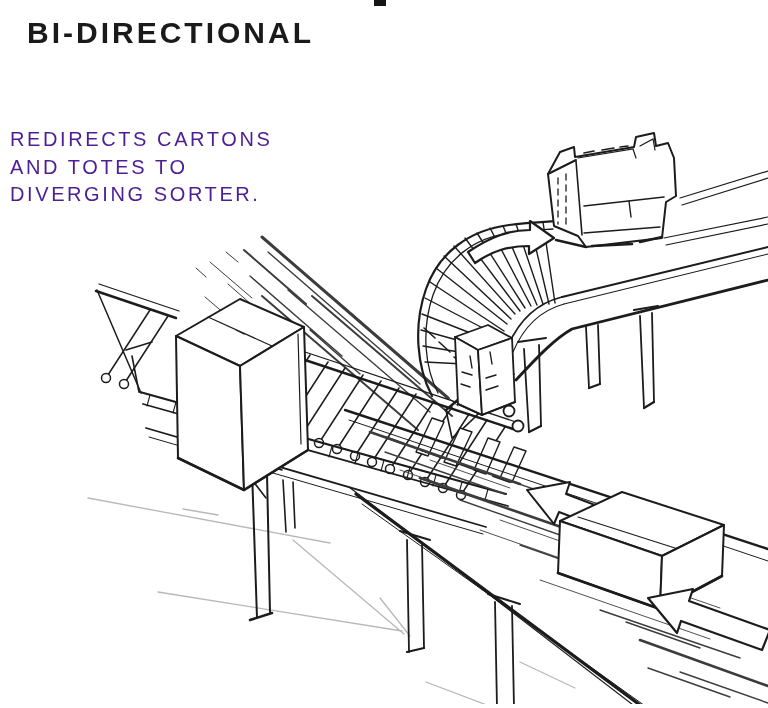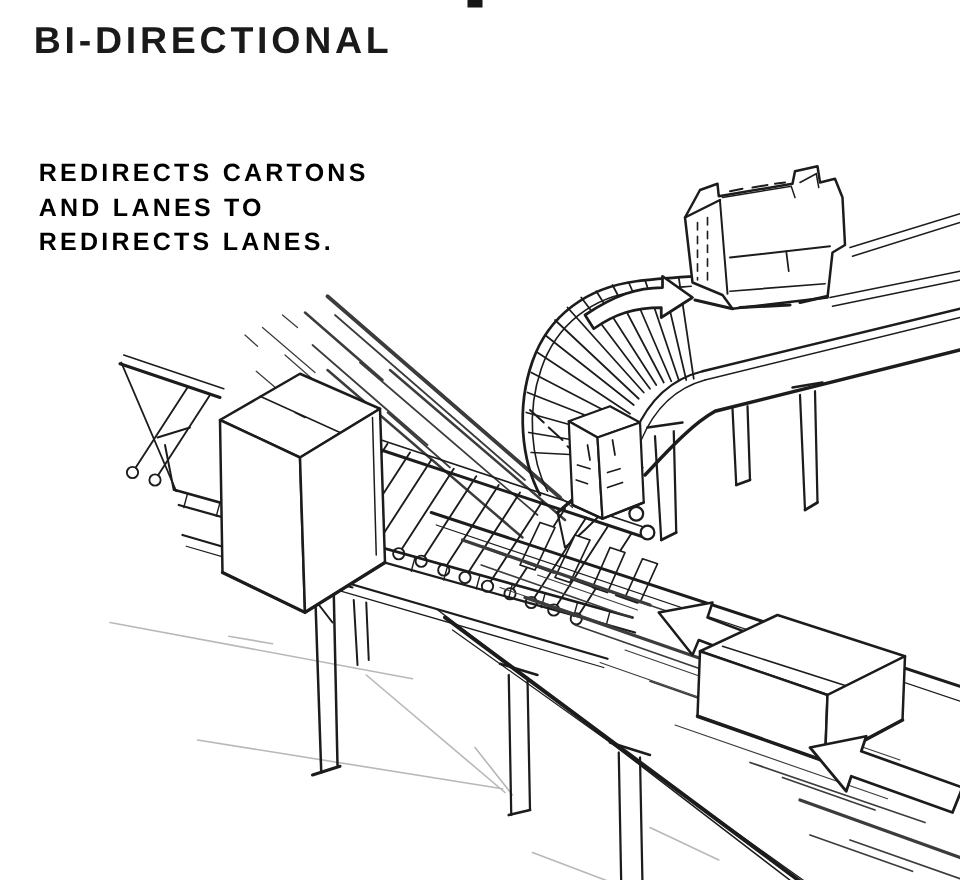--- a/index.html
+++ b/index.html
@@ -1,22 +1,22 @@
 <!DOCTYPE html>
 <html><head>
 <meta charset="utf-8">
 <style>
   html,body{margin:0;padding:0;background:#ffffff;}
   .stage{position:relative;width:768px;height:704px;background:#ffffff;overflow:hidden;
          font-family:"Liberation Sans", sans-serif;}
   .headline{position:absolute;left:27px;top:13px;margin:0;color:#1a1a1a;
             font-size:30px;line-height:40px;font-weight:700;letter-spacing:3px;}
   .headline span{display:block;}
-  .subhead{position:absolute;left:31px;top:126px;margin:0;color:#000000;
-           font-size:20px;line-height:27.5px;font-weight:700;letter-spacing:2.6px;}
+  .subhead{position:absolute;left:10px;top:126px;margin:0;color:#4c1d95;
+           font-size:20px;line-height:27.5px;font-weight:400;letter-spacing:2.6px;}
   .subhead span{display:block;}
   .artifact{position:absolute;left:374px;top:0;width:12px;height:6px;background:#161616;}
   svg.illo{position:absolute;left:0;top:0;}
   svg .ink{stroke:#1c1c1c;fill:none;stroke-linecap:round;}
   svg .fillw{fill:#ffffff;stroke:#1c1c1c;stroke-linejoin:round;}
   svg .speed{stroke:#3c3c3c;fill:none;stroke-linecap:round;}
   svg .faint{stroke:#b8b8b8;fill:none;stroke-linecap:round;}
 </style>
 </head>
 <body>
@@ -24,22 +24,22 @@
 <div class="stage">
 
   <div class="artifact"></div>
 
   <h1 class="headline">
     <span>BI-DIRECTIONAL</span>
   </h1>
 
   <p class="subhead">
     <span>REDIRECTS CARTONS</span>
-    <span>AND LANES TO</span>
-    <span>REDIRECTS LANES.</span>
+    <span>AND TOTES TO</span>
+    <span>DIVERGING SORTER.</span>
   </p>
 
   <svg class="illo" width="768" height="708" viewBox="0 0 768 708">
 
     <g>
       <path class="faint" stroke-width="1.3" d="M88,498 L330,543 M158,592 L402,631 M293,540 L404,634 M183,509 L218,515 M380,598 L410,636 M426,682 L492,707 M520,662 L575,688"></path>
     </g>
 
     <g>
       <path class="speed" stroke-width="3" d="M262,237 L448,398"></path>

